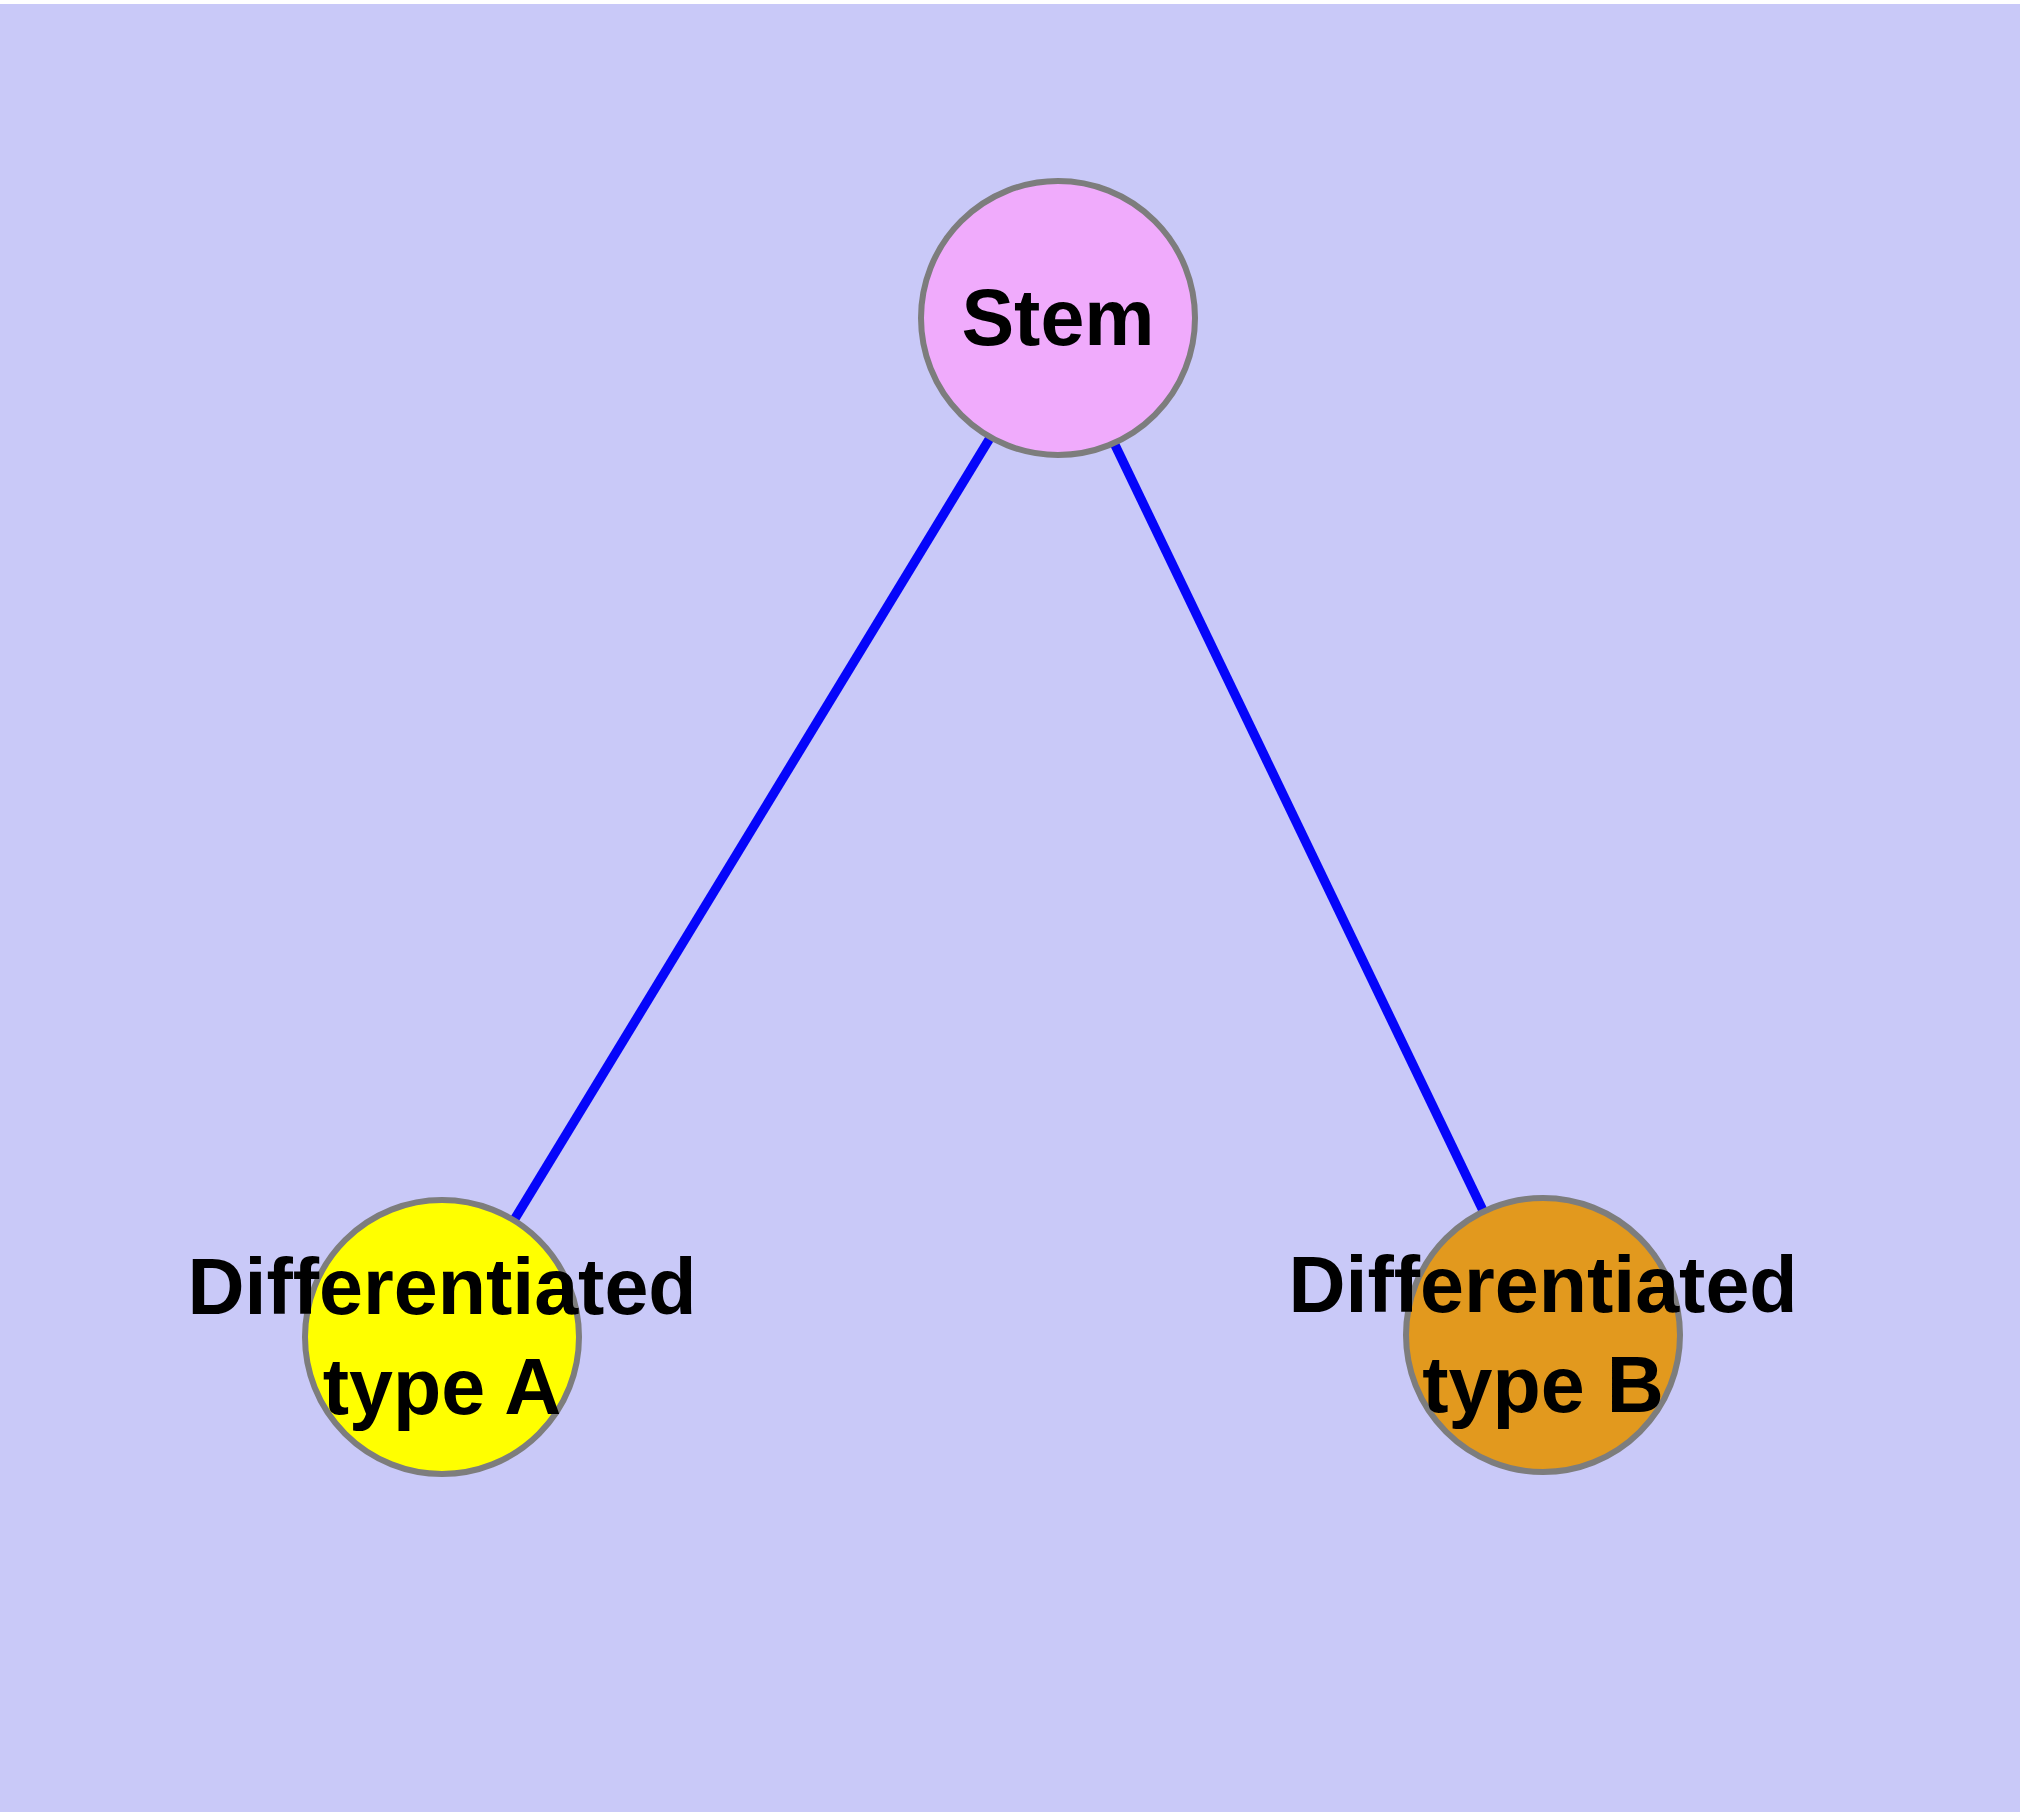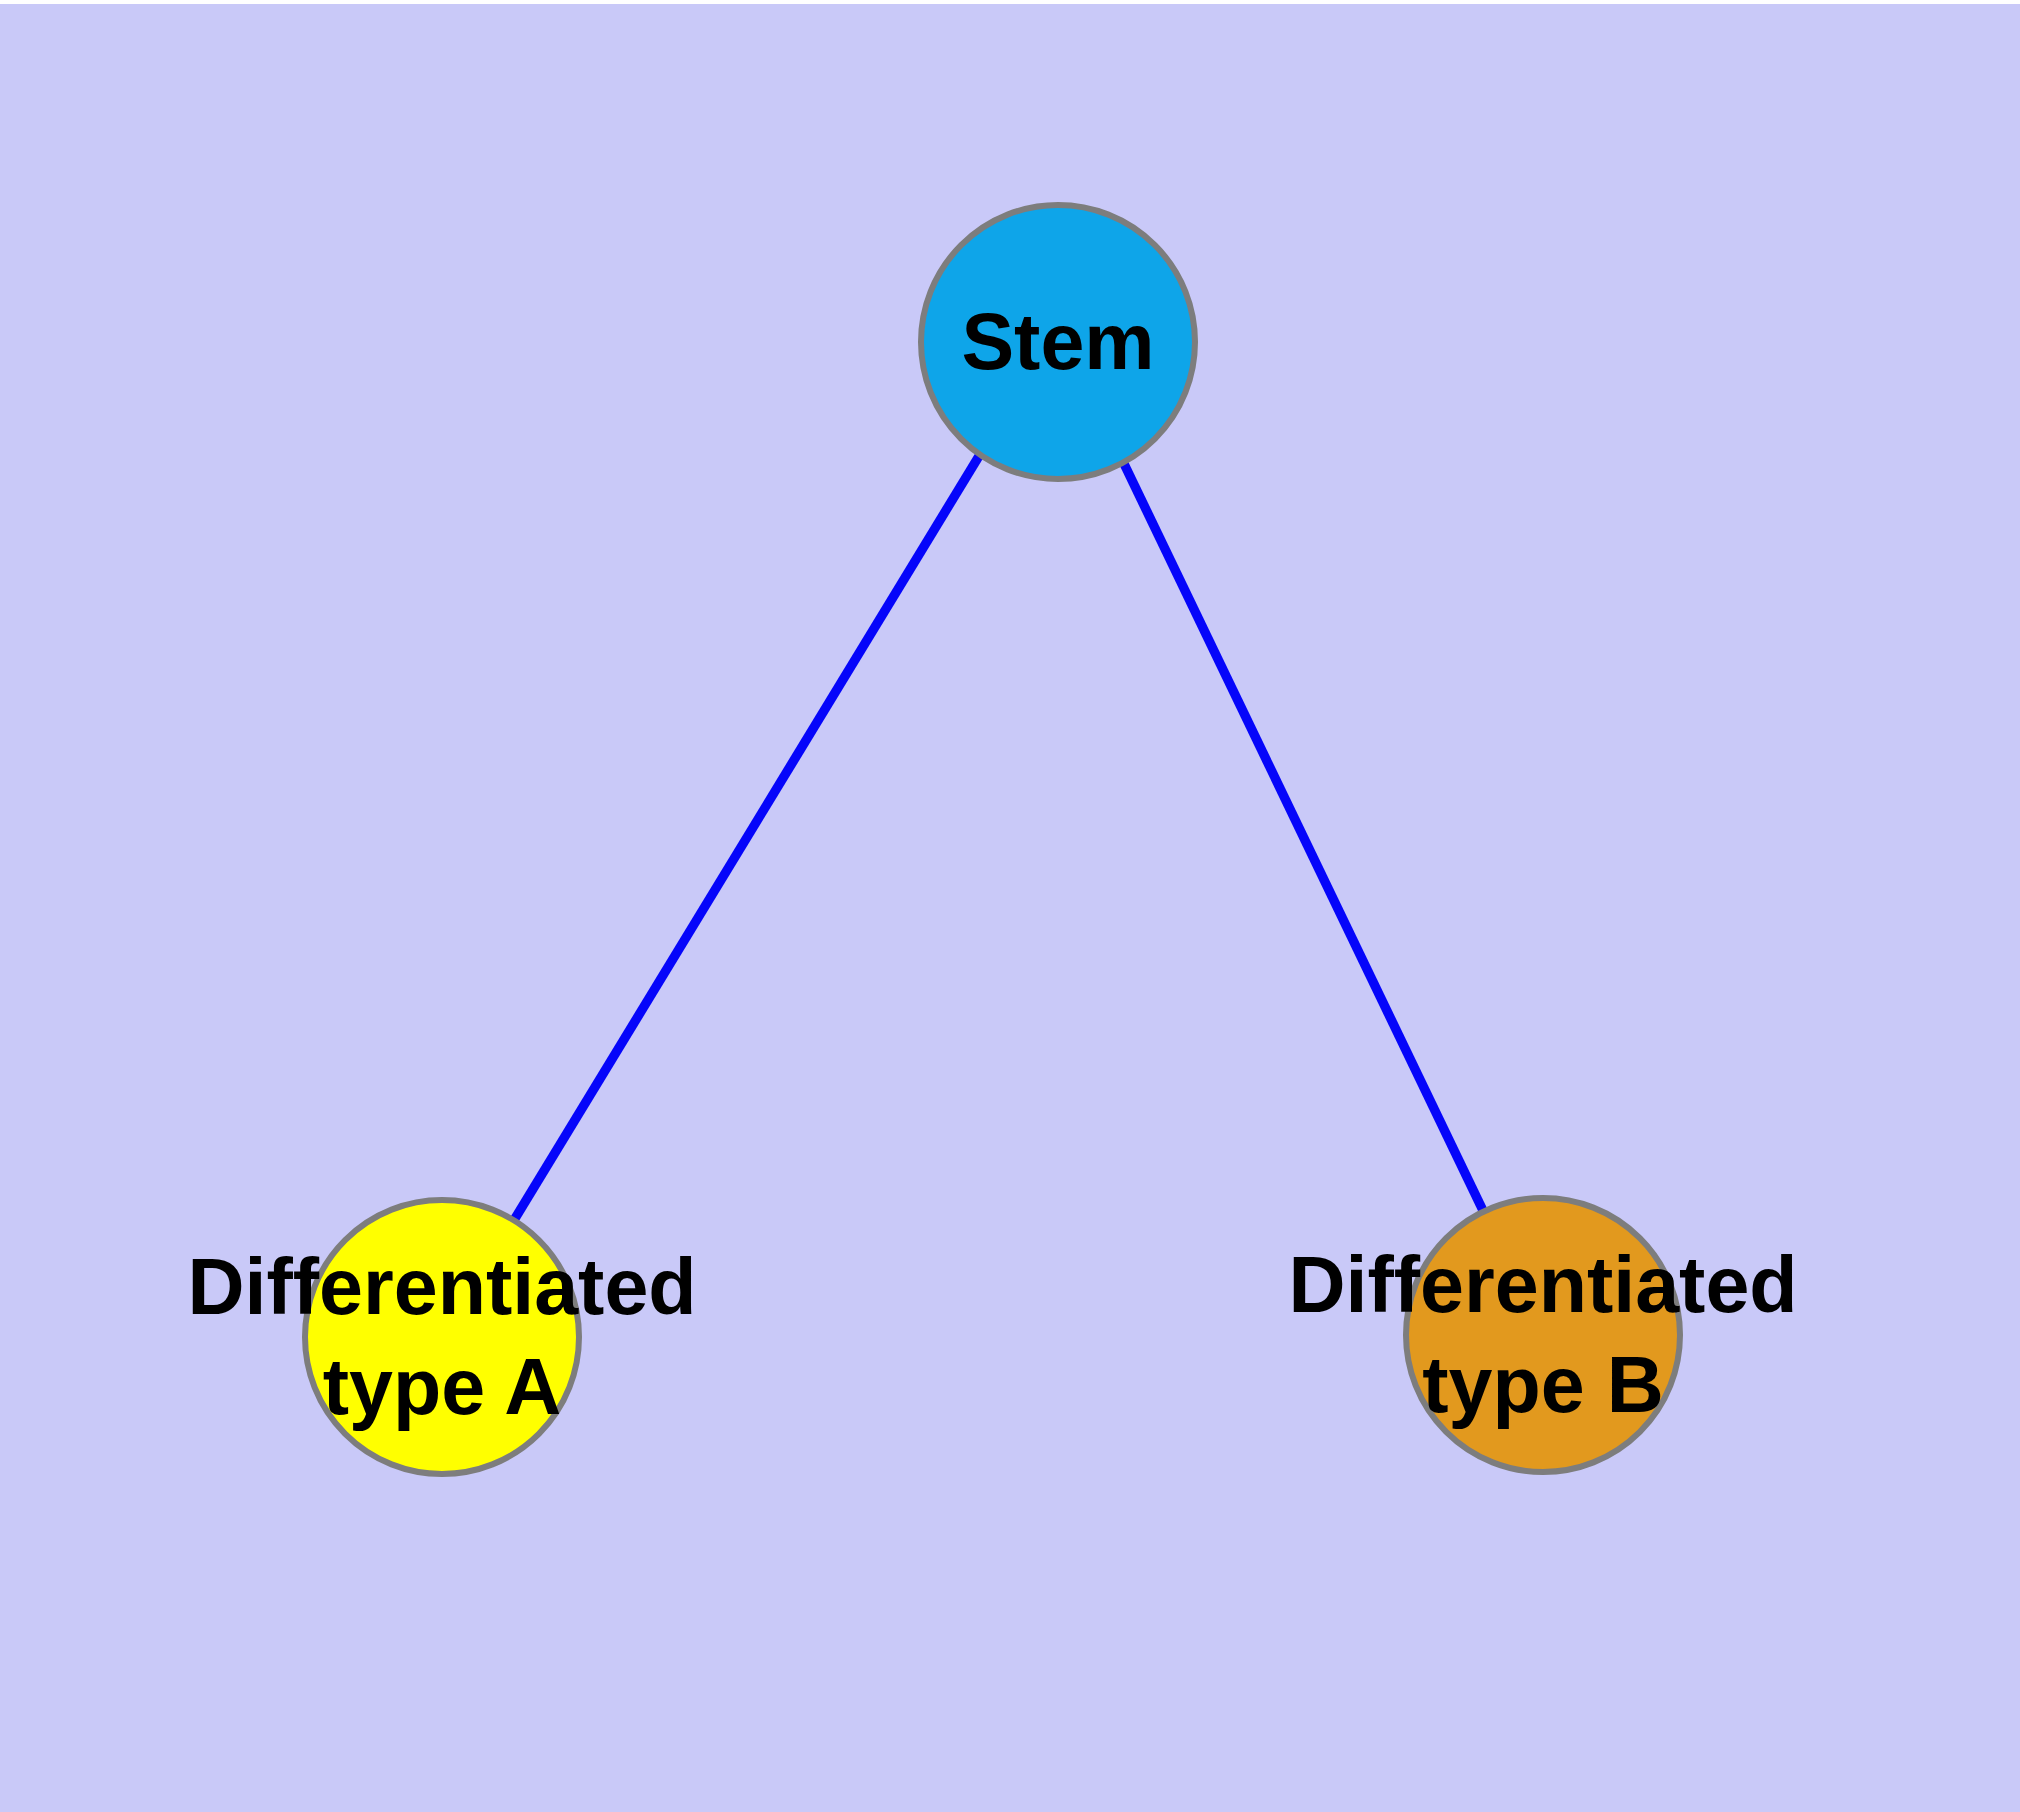--- a/index.html
+++ b/index.html
@@ -59,21 +59,21 @@
 <body>
 
 <div class="canvas" style="background: rgb(201, 201, 248);">
   <div class="top-margin" style="background: rgb(255, 255, 255);"></div>
 
   <svg class="edge-layer" viewBox="0 0 2384 2138" width="2021" height="1812">
     <line x1="1248" y1="385" x2="522" y2="1578" stroke="#0505fa" stroke-width="11"></line>
     <line x1="1248" y1="385" x2="1820" y2="1575" stroke="#0505fa" stroke-width="11"></line>
   </svg>
 
-  <div class="node" style="left: 1058px; top: 342px; background: #0ea5e9; border-color: rgb(125, 125, 125);">
+  <div class="node" style="left: 1058px; top: 318px; background: #f0abfc; border-color: rgb(125, 125, 125);">
     <div class="node-label" style="color: rgb(0, 0, 0);">Stem</div>
   </div>
 
   <div class="node" style="left: 442px; top: 1337px; background: rgb(255, 255, 0); border-color: rgb(125, 125, 125);">
     <div class="node-label" style="color: rgb(0, 0, 0);">Differentiated
 type A</div>
   </div>
 
   <div class="node" style="left: 1543px; top: 1335px; background: rgb(226, 153, 30); border-color: rgb(125, 125, 125);">
     <div class="node-label" style="color: rgb(0, 0, 0);">Differentiated

